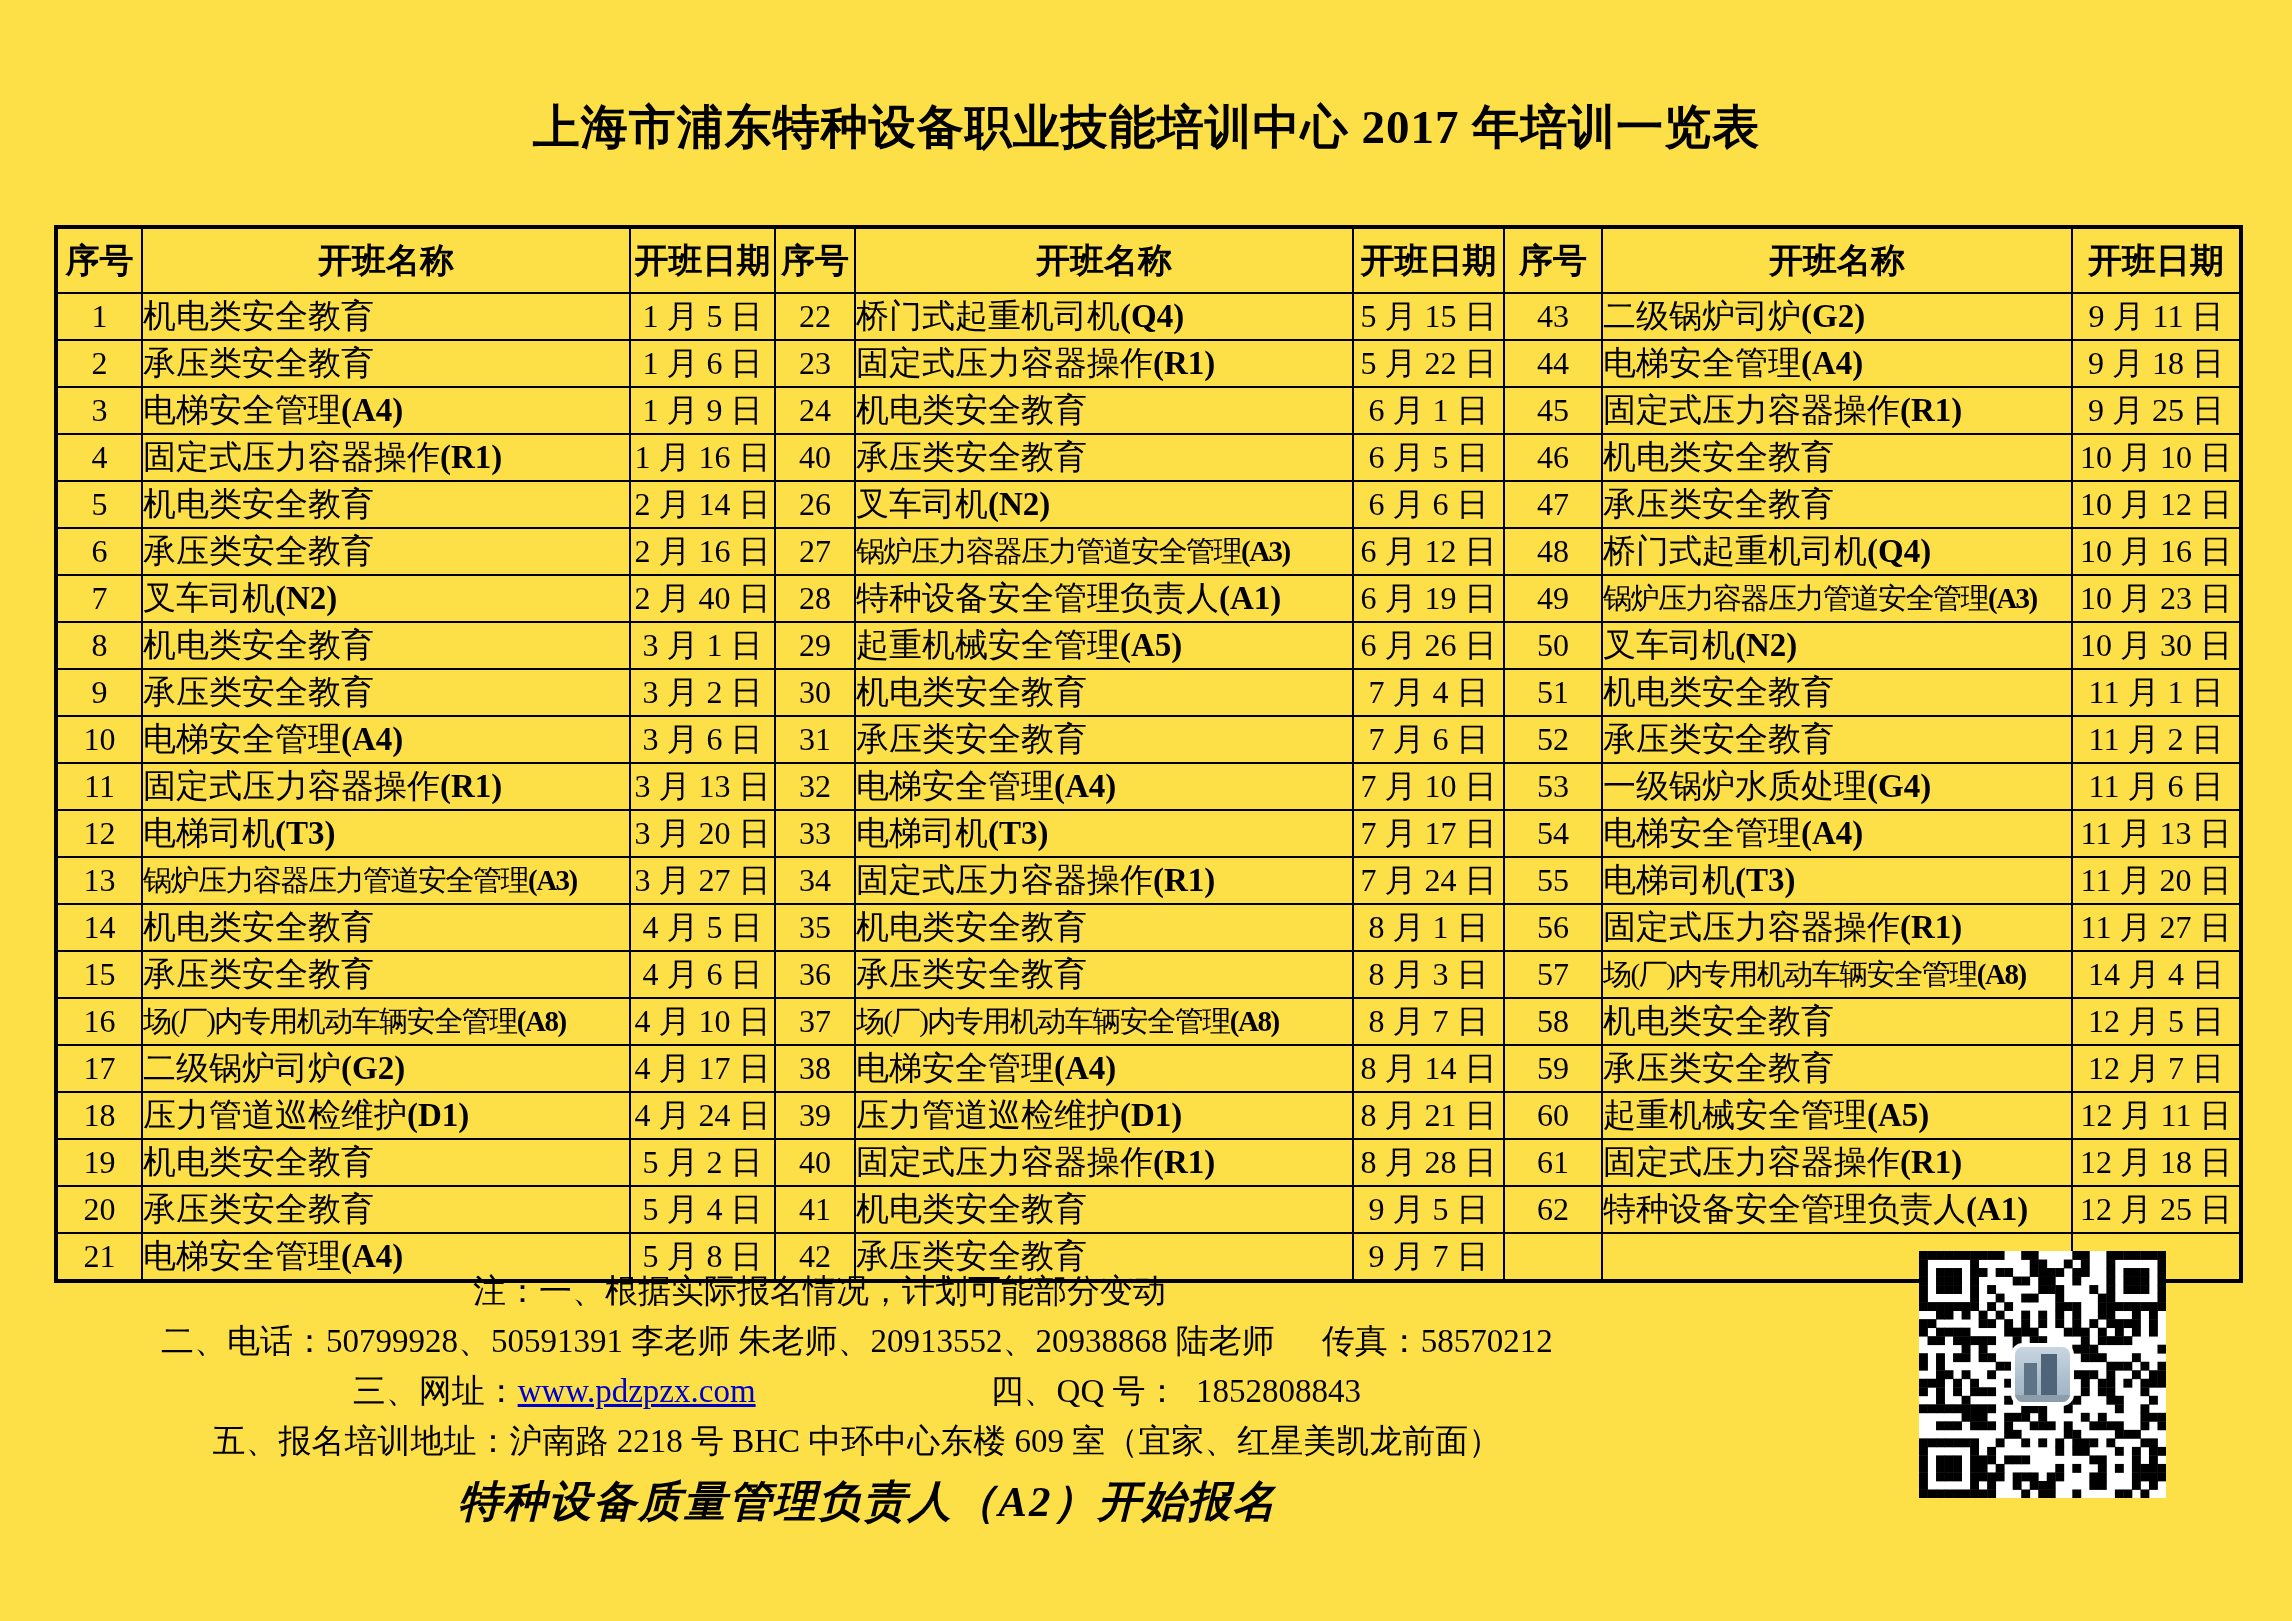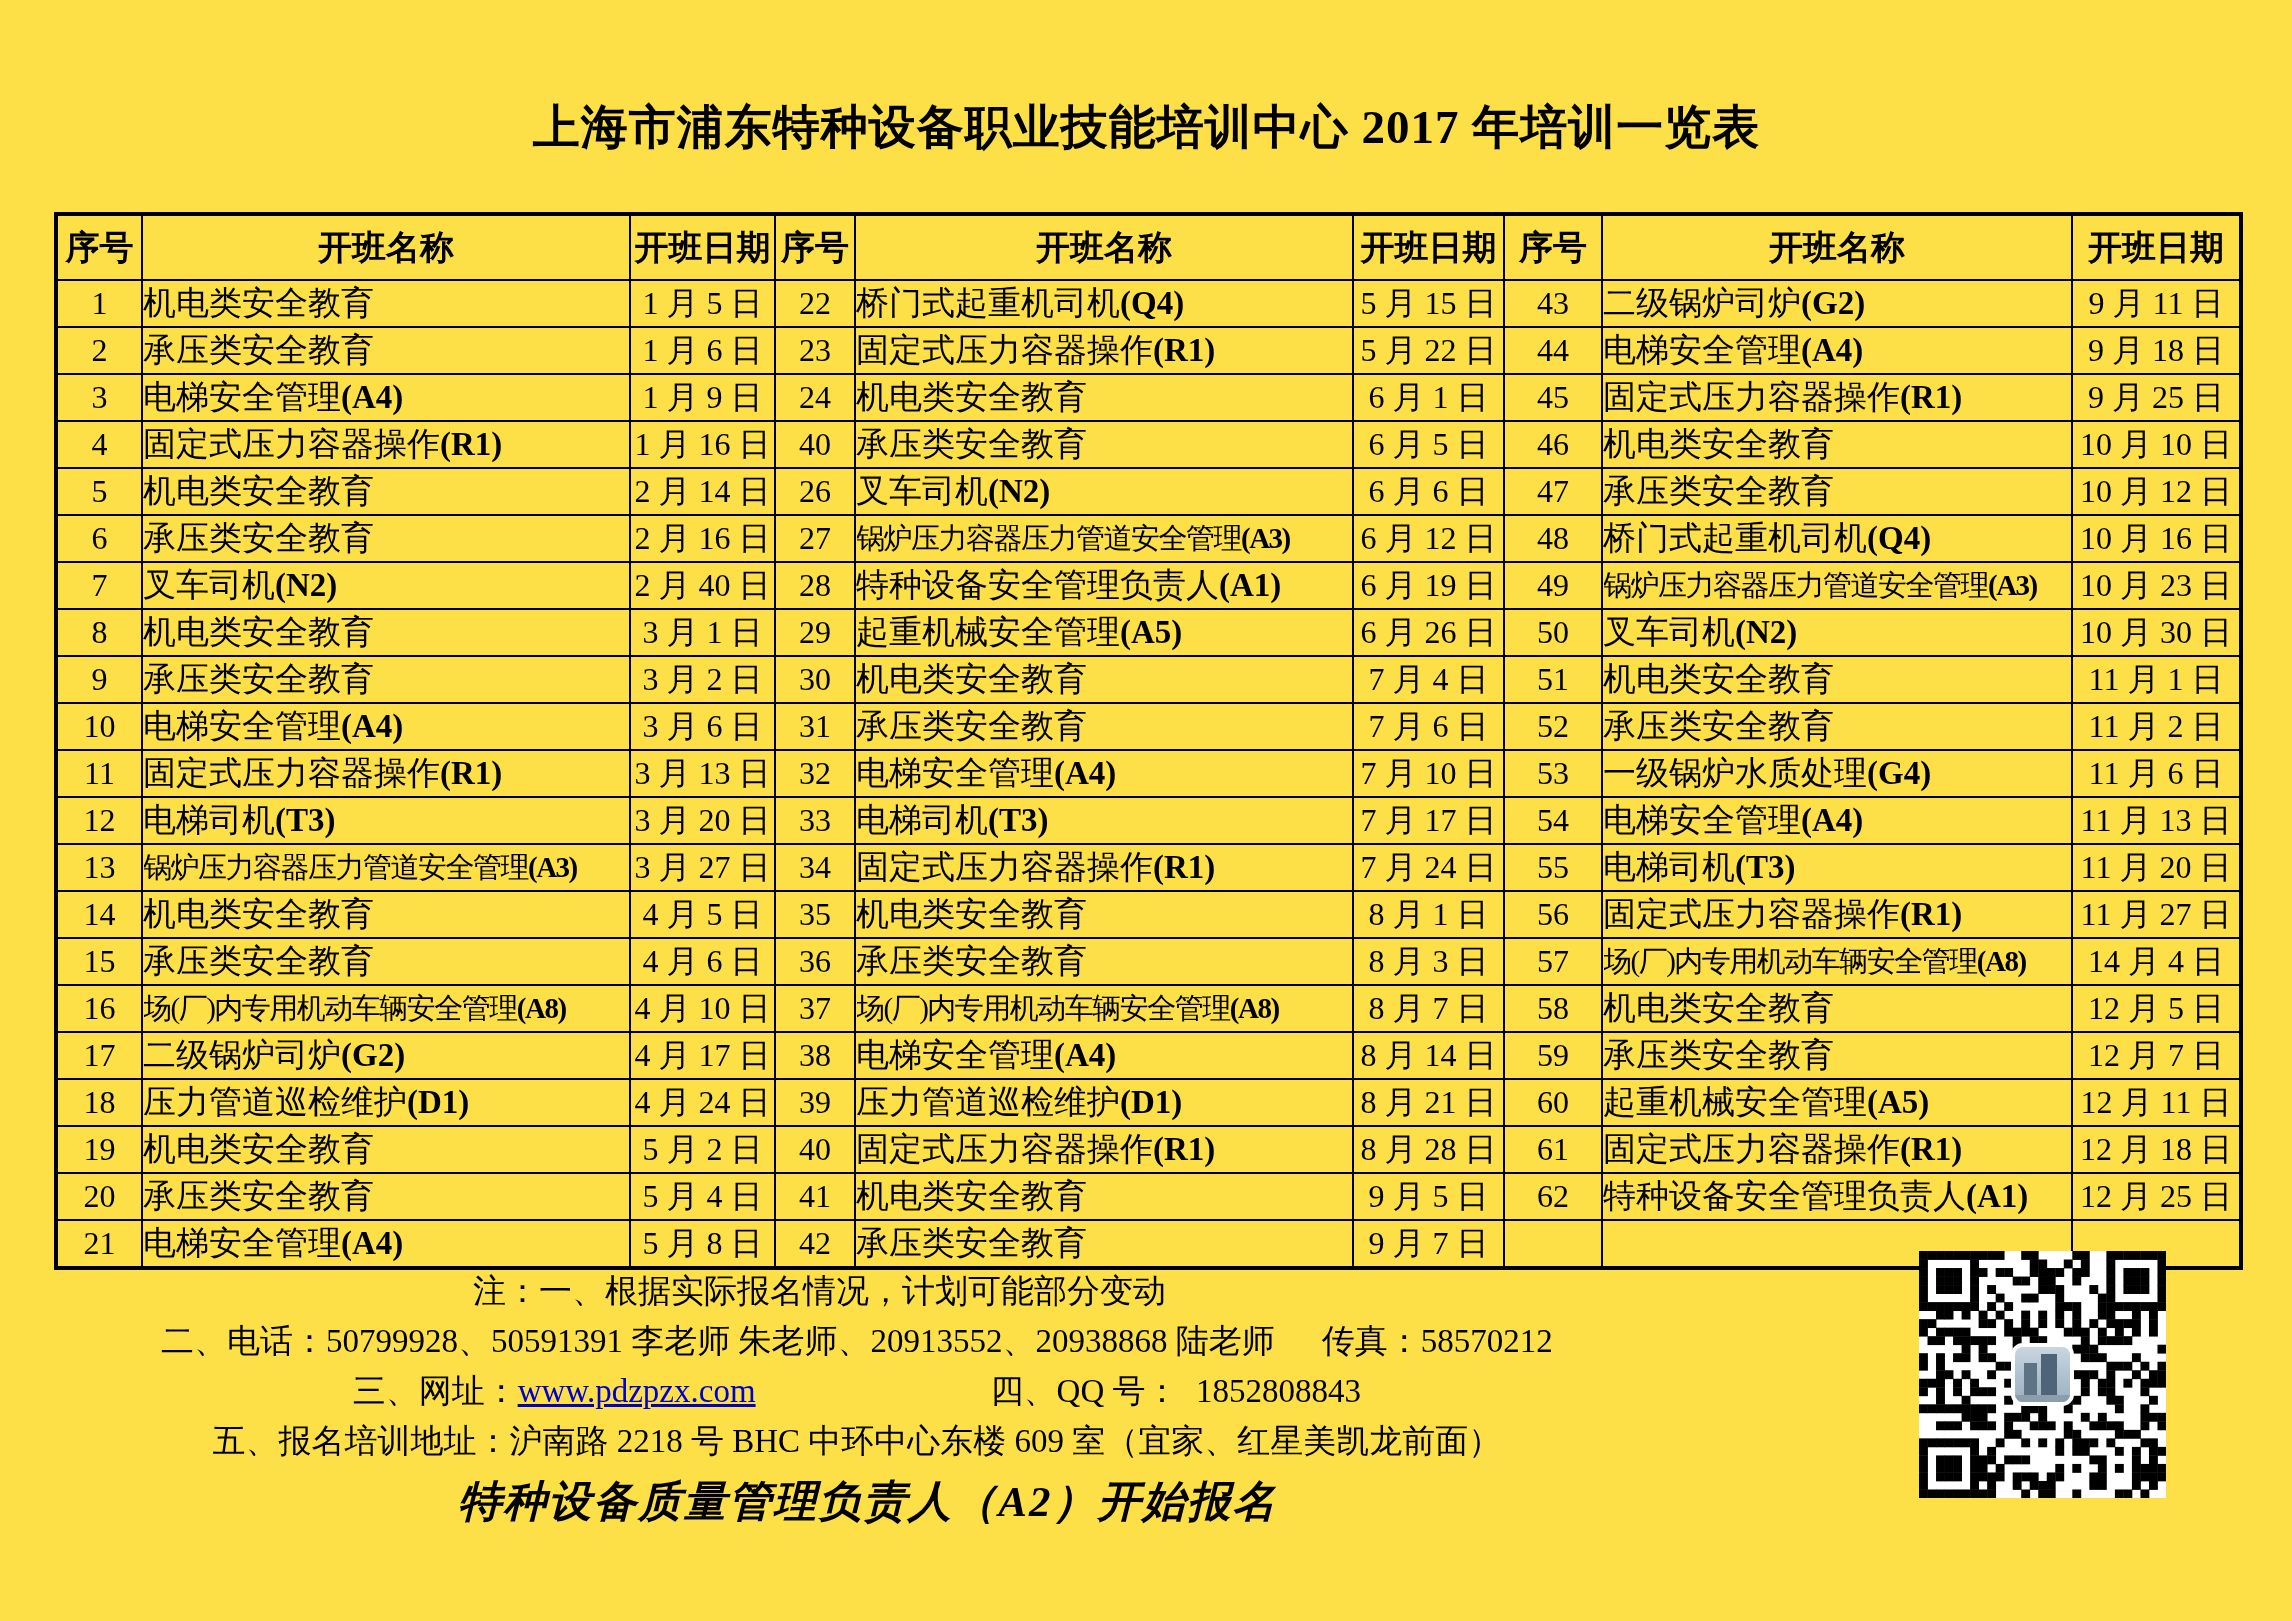--- a/index.html
+++ b/index.html
@@ -19,42 +19,42 @@
     width: 100%;
     text-align: center;
     font-size: 47px;
     font-weight: bold;
     letter-spacing: 1px;
     white-space: nowrap;
   }
   table.schedule {
     position: absolute;
     left: 54px;
-    top: 212px;
+    top: 225px;
     width: 2186px;
     border-collapse: collapse;
     table-layout: fixed;
     border: 4.9px solid #000;
   }
   table.schedule th, table.schedule td {
     border: 2.9px solid #000;
     padding: 0;
     overflow: hidden;
   }
   table.schedule th {
     height: 63px;
     font-size: 34px;
     font-weight: bold;
     text-align: center;
     white-space: nowrap;
   }
   td.c-no   { height: 43px; text-align: center; font-size: 32px; }
   td.c-name { height: 43px; font-size: 33px; padding-left: 9.8px; white-space: nowrap; }
   td.c-name .code { font-weight: bold; }
-  td.c-name.long { font-size: 29px; letter-spacing: -1.5px; border-radius: 16px; }
+  td.c-name.long { font-size: 29px; letter-spacing: -1.5px; }
   td.c-date { height: 43px; text-align: center; font-size: 32px; white-space: nowrap; }
   .notes {
     position: absolute;
     left: 86px;
     top: 1266px;
     font-size: 33px;
     white-space: nowrap;
     text-align: center;
   }
   .note-line { height: 50px; line-height: 50px; padding-left: 75px; }

